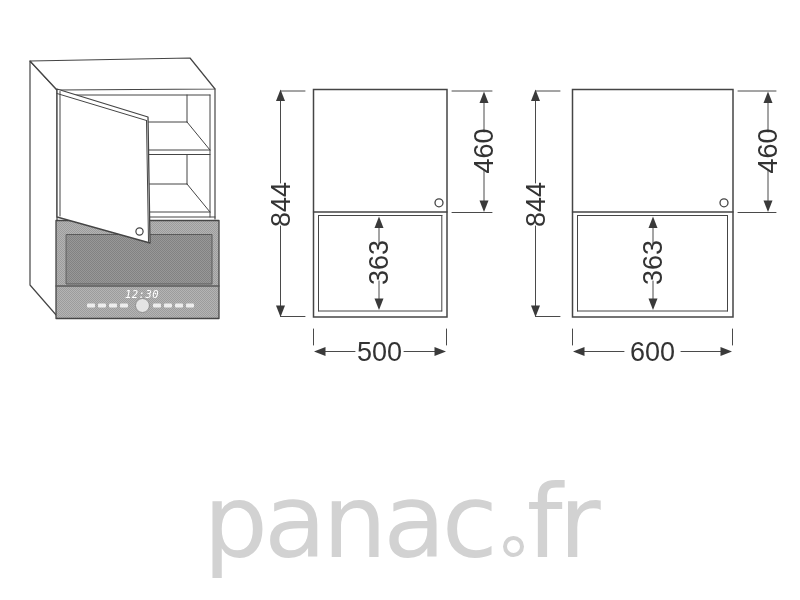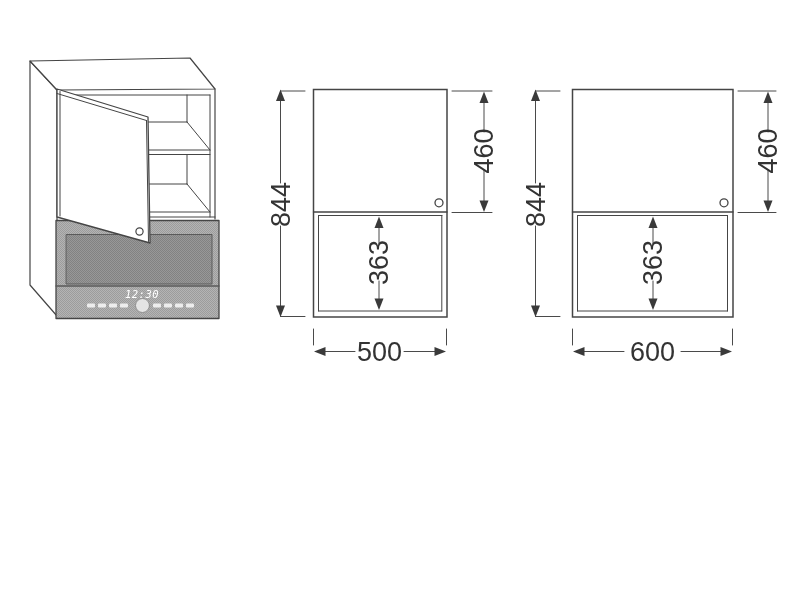--- a/index.html
+++ b/index.html
@@ -172,13 +172,14 @@
       <line x1="732.5" y1="329" x2="732.5" y2="345"></line>
       <line x1="583" y1="351.5" x2="624" y2="351.5"></line>
       <line x1="681" y1="351.5" x2="722" y2="351.5"></line>
       <polygon points="573,351.5 584.5,347 584.5,356" fill="#3a3a3a" stroke="none"></polygon>
       <polygon points="732,351.5 720.5,347 720.5,356" fill="#3a3a3a" stroke="none"></polygon>
       <text class="dim-label" x="652.5" y="352" dy="0.35em" text-anchor="middle" stroke="none">600</text>
     </g>
   </g>
 </svg>
 
+  <div class="watermark"><span>panac</span><span class="dot-ring"></span><span>fr</span></div>
 </div>
 
 </body></html>

